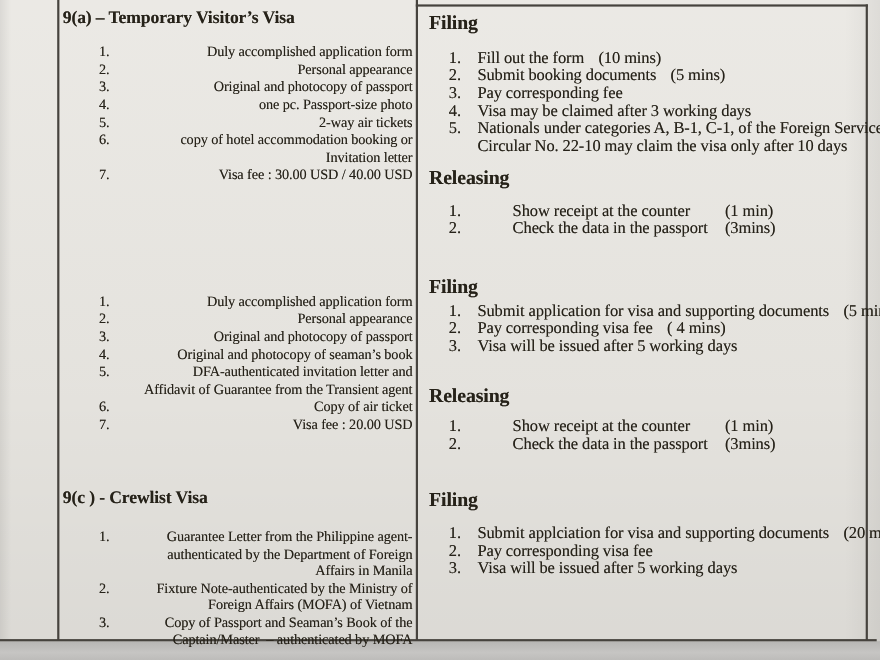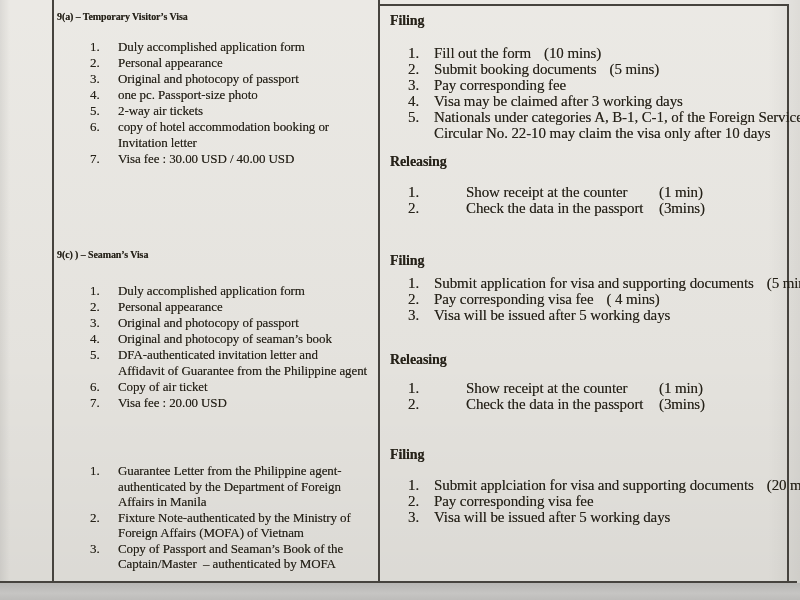--- a/index.html
+++ b/index.html
@@ -21,30 +21,30 @@
     background:linear-gradient(180deg,#b7b6b4 0%,#c6c5c3 60%,#bdbcba 100%);
   }
   .line { position:absolute; background:#46433e; }
   .v-left    { left:52px;  top:0;     width:2px;  height:582px; }
   .v-divider { left:378px; top:0;     width:2px;  height:582px; }
   .v-right   { left:787px; top:4px;   width:2px;  height:578px; }
   .h-top     { left:378px; top:4px;   width:411px; height:2px; }
   .h-bottom  { left:0;     top:581px; width:797px; height:2px; }
 
   .sec { position:absolute; color:#262219; text-shadow:0 0 0.5px rgba(38,34,25,0.55); }
-  .sec h3 { margin:0; font-size:10px; line-height:17px; font-weight:bold; letter-spacing:-0.1px; }
-  .sec.right h3 { font-size:14px; }
+  .sec h3 { margin:0; font-size:16px; line-height:17px; font-weight:bold; letter-spacing:-0.1px; }
+  .sec.right h3 { font-size:18px; }
 
   ol { list-style:none; margin:0; padding:0; counter-reset:n; }
   li { counter-increment:n; position:relative; font-size:13px; line-height:16px; letter-spacing:-0.1px; }
   li::before { content:counter(n) "."; position:absolute; left:0; top:0; }
   .t { white-space:pre; }
   .time { white-space:pre; margin-left:13px; }
 
-  .sec.left ol  { margin-left:33px; }
+  .sec.left ol  { margin-left:33px;text-align:right; }
   .sec.left li  { padding-left:28px; }
   .sec.right ol { margin-left:18px; }
   .sec.right li { padding-left:26px; font-size:15px; }
 
   #sec-l1 { left:57px; top:8px;   width:318px; }
   #sec-l2 { left:57px; top:246px; width:318px; }
   #sec-l3 { left:57px; top:444px; width:318px; }
   #sec-r1 { left:390px; top:12px;  width:396px; }
   #sec-r2 { left:390px; top:252px; width:396px; }
   #sec-r3 { left:390px; top:446px; width:396px; }
@@ -85,34 +85,34 @@
       <li><span class="t">Original and photocopy of passport</span></li>
       <li><span class="t">one pc. Passport-size photo</span></li>
       <li><span class="t">2-way air tickets</span></li>
       <li><span class="t">copy of hotel accommodation booking or
 Invitation letter</span></li>
       <li><span class="t">Visa fee : 30.00 USD / 40.00 USD</span></li>
     </ol>
   </div>
 
   <div class="sec left" id="sec-l2">
-    <h3>9(c) ) – Seaman’s Visa</h3>
     <ol>
       <li><span class="t">Duly accomplished application form</span></li>
       <li><span class="t">Personal appearance</span></li>
       <li><span class="t">Original and photocopy of passport</span></li>
       <li><span class="t">Original and photocopy of seaman’s book</span></li>
       <li><span class="t">DFA-authenticated invitation letter and
-Affidavit of Guarantee from the Philippine agent</span></li>
+Affidavit of Guarantee from the Transient agent</span></li>
       <li><span class="t">Copy of air ticket</span></li>
       <li><span class="t">Visa fee : 20.00 USD</span></li>
     </ol>
   </div>
 
   <div class="sec left" id="sec-l3">
+    <h3>9(c ) - Crewlist Visa</h3>
     <ol>
       <li><span class="t">Guarantee Letter from the Philippine agent-
 authenticated by the Department of Foreign
 Affairs in Manila</span></li>
       <li><span class="t">Fixture Note-authenticated by the Ministry of
 Foreign Affairs (MOFA) of Vietnam</span></li>
       <li><span class="t">Copy of Passport and Seaman’s Book of the
 Captain/Master  – authenticated by MOFA</span></li>
     </ol>
   </div>

